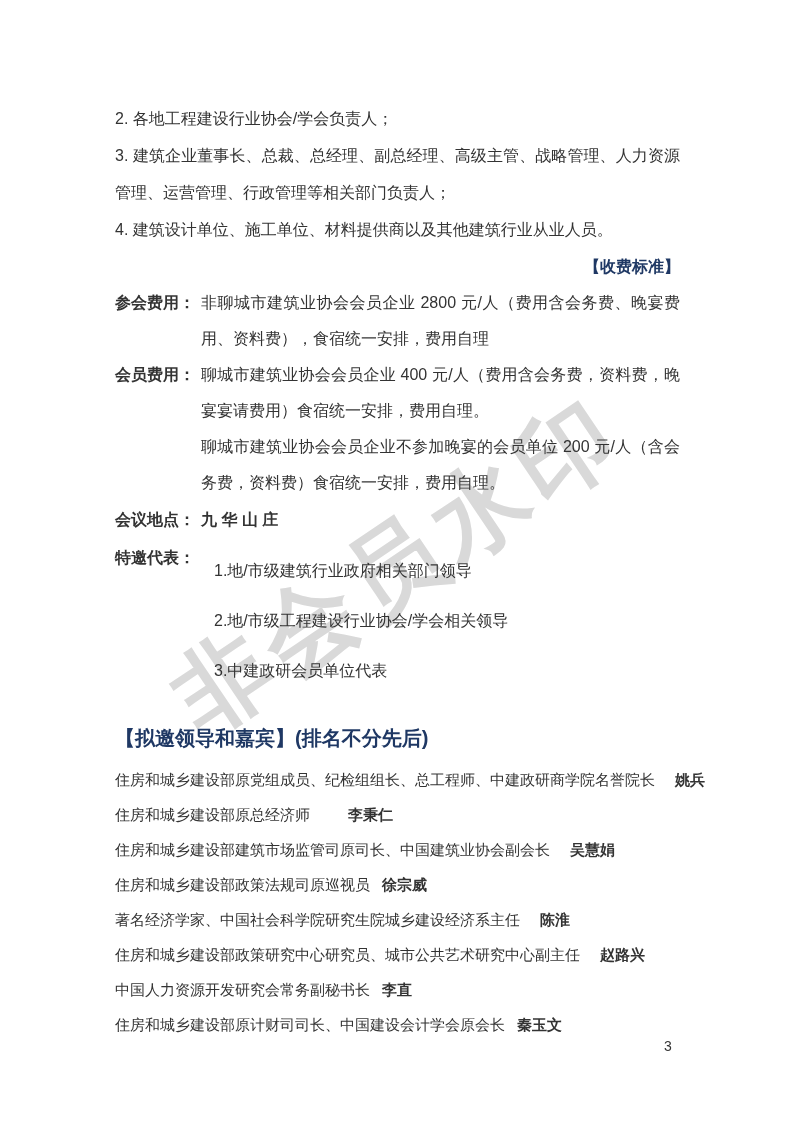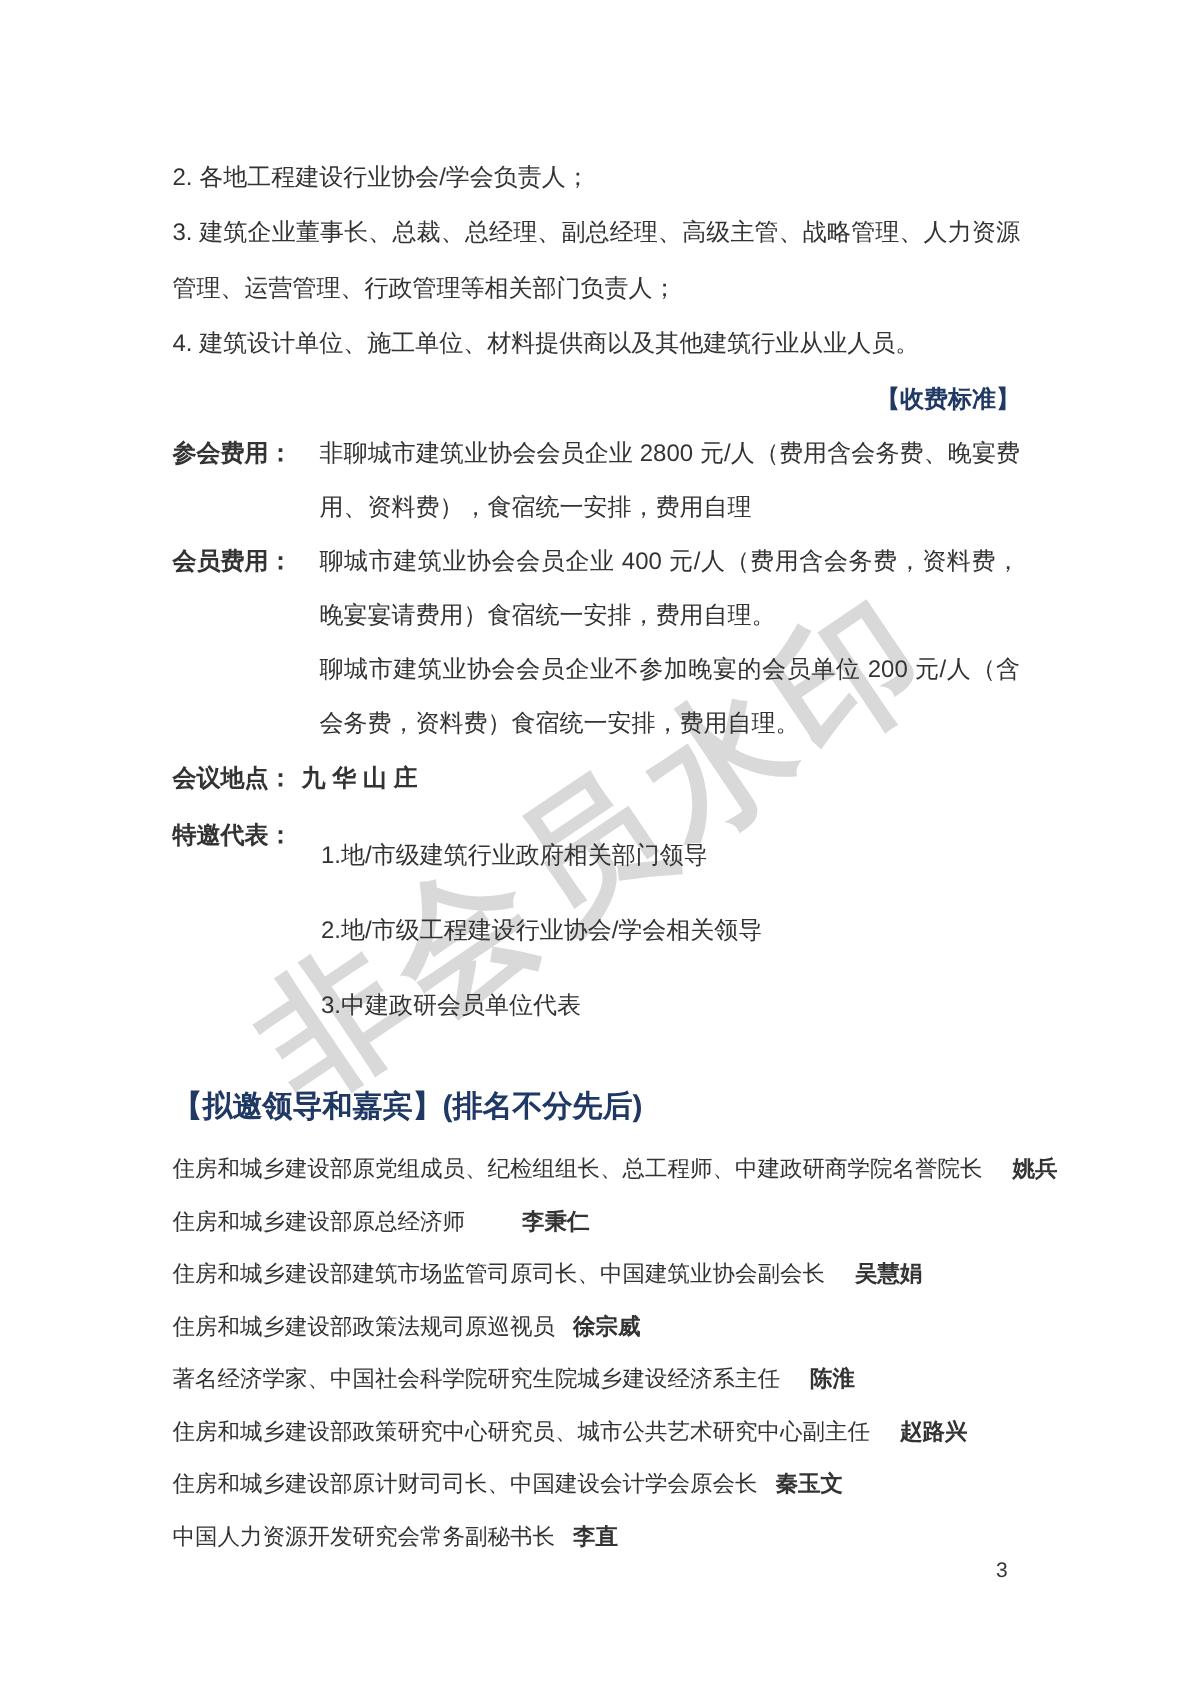--- a/index.html
+++ b/index.html
@@ -39,21 +39,21 @@
     text-align: justify;
     text-justify: inter-ideograph;
   }
   .sec-heading {
     color: #1f3864;
     font-weight: bold;
     font-size: 16px;
     line-height: 37px;
     text-align: right;
   }
-  .fee-row { display: flex; line-height: 36px; gap: 12px; }
+  .fee-row { display: flex; line-height: 36px; }
   .fee-label { font-weight: bold; flex: 0 0 86px; white-space: nowrap; }
   .fee-body { flex: 1; text-align: justify; text-justify: inter-ideograph; }
   .fee-body p { margin: 0; }
   .venue-row { display: flex; line-height: 38px; font-weight: bold; }
   .venue-label { flex: 0 0 86px; white-space: nowrap; }
   .delegate-row { display: flex; line-height: 37px; }
   .delegate-label { font-weight: bold; flex: 0 0 86px; white-space: nowrap; }
   .delegate-items p { margin: 13px; }
   .guests-heading {
     color: #1f3864;
@@ -132,24 +132,24 @@
       <div class="guest-row">
         <span>住房和城乡建设部政策法规司原巡视员</span><span class="guest-name" style="margin-left:12px">徐宗威</span>
       </div>
       <div class="guest-row">
         <span>著名经济学家、中国社会科学院研究生院城乡建设经济系主任</span><span class="guest-name">陈淮</span>
       </div>
       <div class="guest-row">
         <span>住房和城乡建设部政策研究中心研究员、城市公共艺术研究中心副主任</span><span class="guest-name">赵路兴</span>
       </div>
       <div class="guest-row">
-        <span>住房和城乡建设部原计财司司长、中国建设会计学会原会长</span><span class="guest-name" style="margin-left:12px">秦玉文</span>
+        <span>中国人力资源开发研究会常务副秘书长</span><span class="guest-name" style="margin-left:12px">李直</span>
       </div>
       <div class="guest-row">
-        <span>中国人力资源开发研究会常务副秘书长</span><span class="guest-name" style="margin-left:12px">李直</span>
+        <span>住房和城乡建设部原计财司司长、中国建设会计学会原会长</span><span class="guest-name" style="margin-left:12px">秦玉文</span>
       </div>
     </div>
 
   </div>
 
   <div class="page-number">3</div>
 
 </div>
 
 </body></html>

